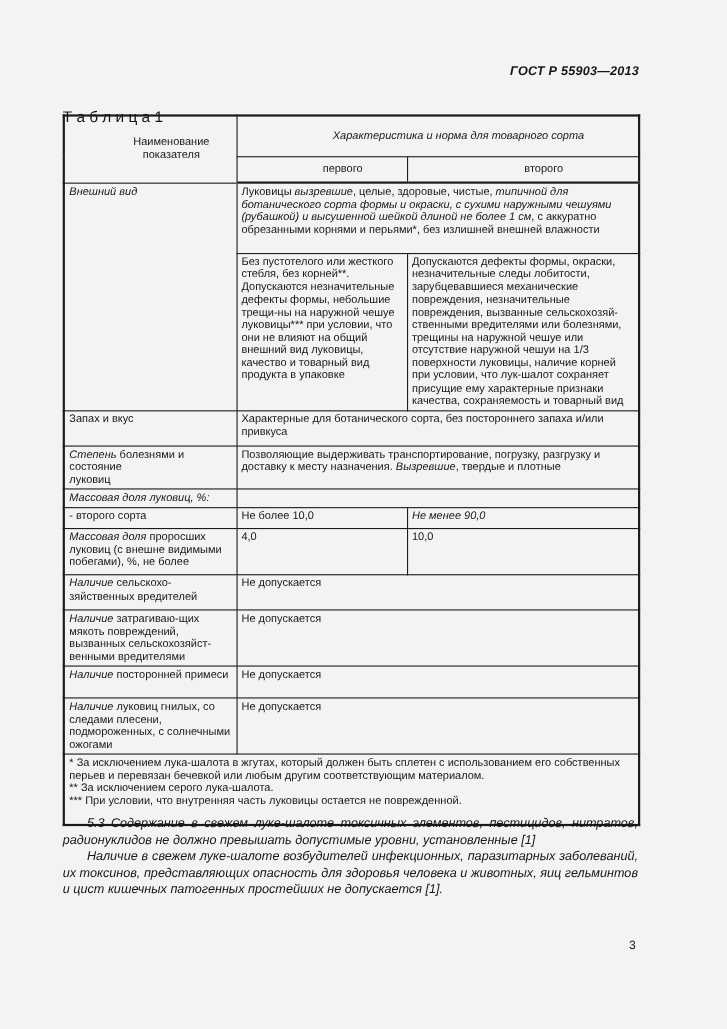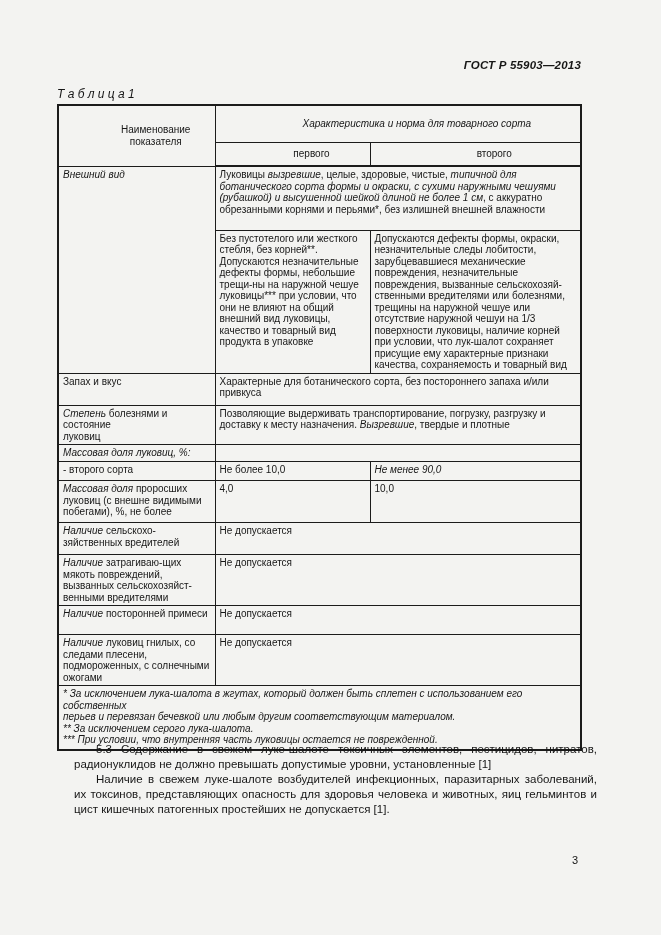--- a/index.html
+++ b/index.html
@@ -9,22 +9,22 @@
     background:#f3f3f1;
     color:#161616;
     font-family:"Liberation Sans","DejaVu Sans",sans-serif;
     overflow:hidden;
   }
   .doc-number {
     position:absolute; top:59px; left:0; width:581px;
     text-align:right; font-size:11.5px; font-weight:bold; letter-spacing:.2px;font-style:italic;
   }
   .tbl-caption {
-    position:absolute; top:87px; left:57px;
-    font-size:12px; font-style:italic;
+    position:absolute; top:98px; left:57px;
+    font-size:14px; 
   }
   table.main {
     position:absolute; top:104px; left:57px; width:523px;
     border-collapse:collapse; table-layout:fixed;
     border:2.5px solid #1b1b1b;
   }
   table.main td, table.main th {
     border:1.5px solid #1b1b1b;
     font-size:10px; line-height:11.5px; font-weight:normal;
     padding:2px 4px; vertical-align:top; text-align:left;
@@ -38,31 +38,31 @@
   tbody tr:nth-child(2){ height:142px; }
   tbody tr:nth-child(3){ height:32px;margin-top:47px; }
   tbody tr:nth-child(4){ height:30px; }
   tbody tr:nth-child(5){ height:17px; }
   tbody tr:nth-child(6){ height:19px; }
   tbody tr:nth-child(7){ height:42px; }
   tbody tr:nth-child(8){ height:32px; }
   tbody tr:nth-child(9){ height:51px; }
   tbody tr:nth-child(10){ height:29px; }
   tbody tr:nth-child(11){ height:48px; }
-  tbody tr:nth-child(12){ height:64px;font-style:italic; }
+  tbody tr:nth-child(12){ height:64px; }
   col.c1{ width:157px; } col.c2{ width:155px; } col.c3{ width:211px; }
   .it  { font-style:italic;margin-top:20px; }
   .ctr { text-align:center; }
   .mid { vertical-align:middle; }
   .jst { text-align:justify; }
   .pre { white-space:pre-line; }
   .fn  { font-size:9.3px; line-height:11.5px; padding:7px 6px 4px 8px; }
   .body-text {
-    position:absolute; top:742px; left:74px; width:523px;
-    font-size:11.5px; line-height:15px; text-align:justify;
+    position:absolute; top:742px; left:57px; width:523px;
+    font-style:italic; font-size:11.5px; line-height:15px; text-align:justify;
   }
   .body-text p { text-indent:22px; }
   .note { margin-top:29px; font-size:10.5px; line-height:14px; }
   .page-number {
     position:absolute; top:854px; left:0; width:578px;
     text-align:right; font-size:11px;
   }
 </style>
 </head>
 <body>

